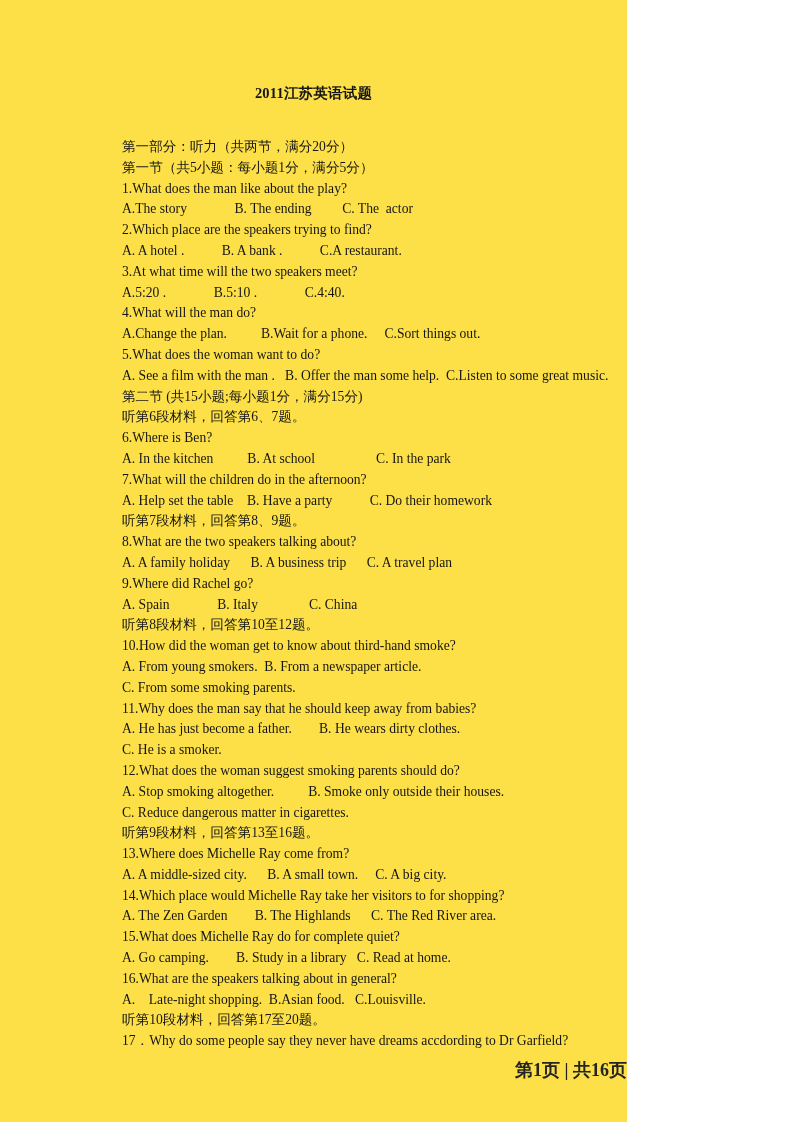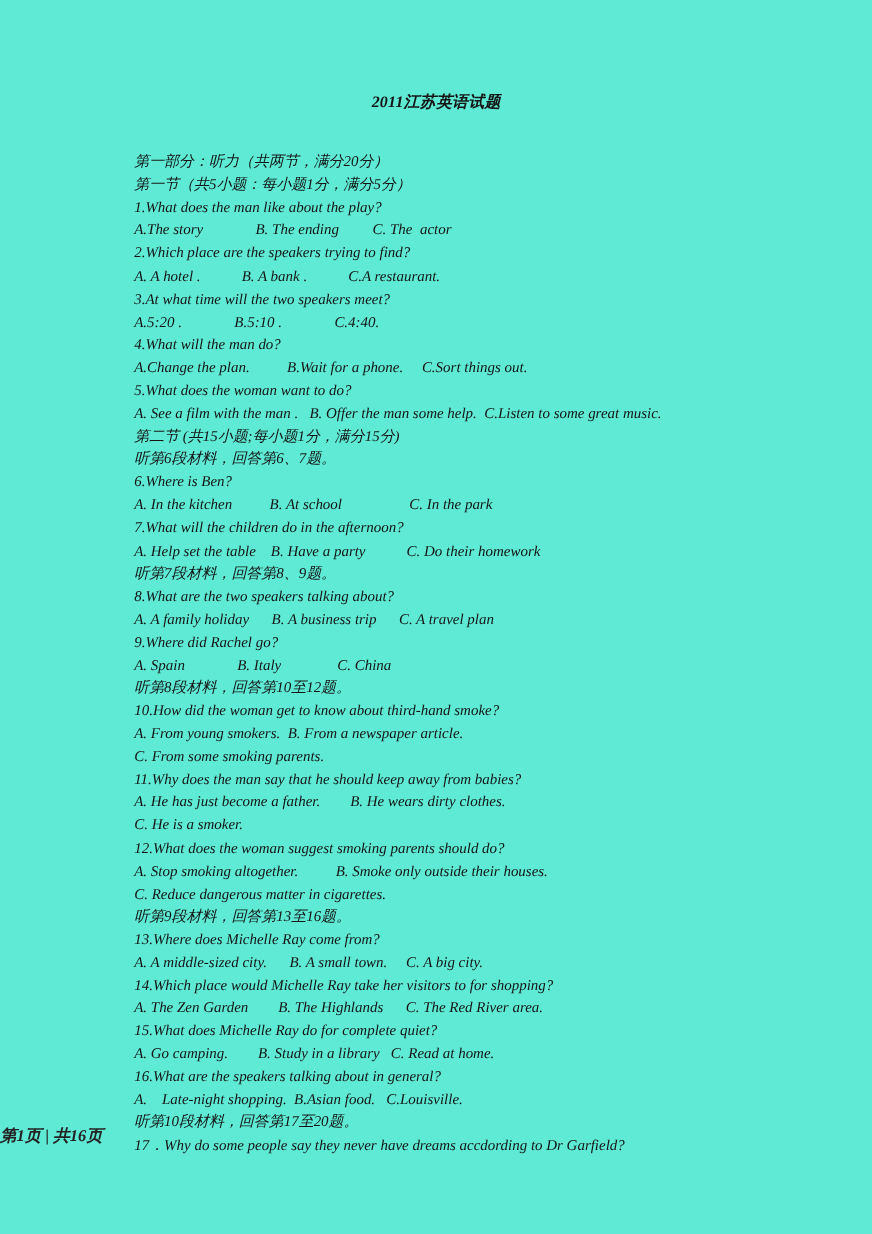--- a/index.html
+++ b/index.html
@@ -2,27 +2,26 @@
 <html><head>
 <meta charset="utf-8">
 <style>
   html, body {
     margin: 0;
     padding: 0;
     background: #ffffff;
   }
   .page {
     position: relative;
-    width: 793px;
+    width: 627px;
     height: 1122px;
-    background: #5eead4;
+    background: #fde047;
     font-family: "Liberation Serif", "DejaVu Serif", serif;
     color: #151515;
     overflow: hidden;
-    font-style: italic;
   }
   .doc-title {
     position: absolute;
     top: 84px;
     left: 0;
     right: 0;
     margin: 0;
     text-align: center;
     font-size: 14.5px;
     line-height: 18px;
@@ -37,25 +36,25 @@
     font-size: 13.6px;
     line-height: 20.8px;
     white-space: pre;
     margin-top: 33px;
   }
   .text-line {
     white-space: pre;
   }
   .doc-footer {
     position: absolute;
-    top: 1023px;
+    top: 1058px;
     left: 0;
     right: 0;
-    text-align: left;
-    font-size: 15px;
+    text-align: right;
+    font-size: 18px;
     font-weight: 600;
     color: #242424;
   }
 </style>
 </head>
 <body>
 
 <div class="page">
   <h1 class="doc-title">2011江苏英语试题</h1>
 

